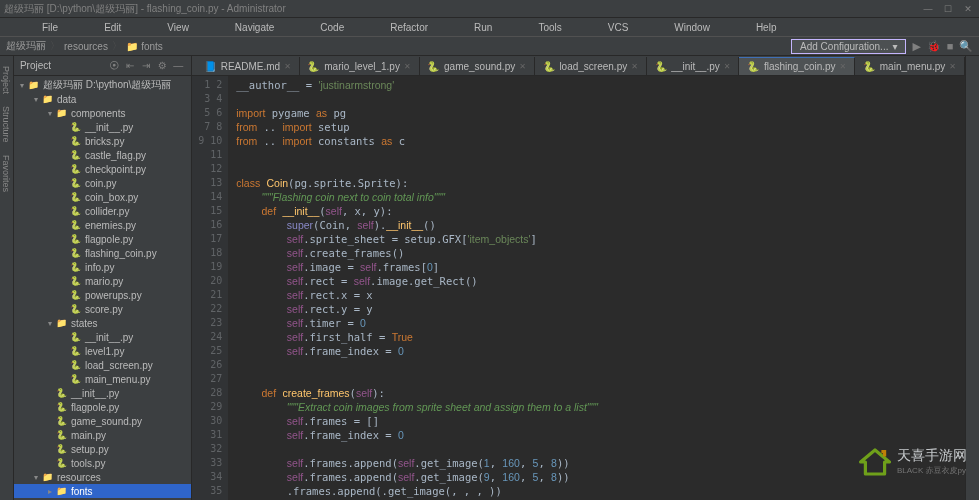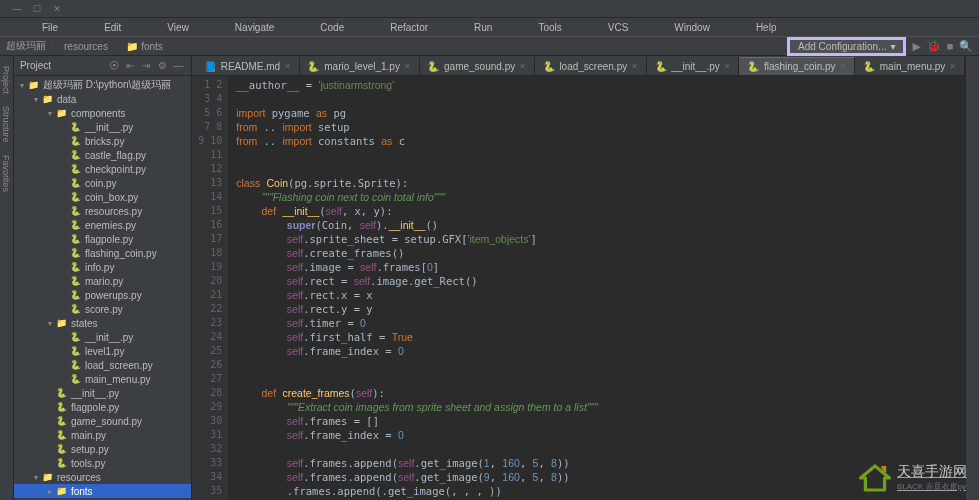--- a/index.html
+++ b/index.html
@@ -5,21 +5,21 @@
 * { margin:0; padding:0; box-sizing:border-box; font-family:"Segoe UI",Arial,sans-serif; }
 body { background:#2b2b2b; color:#a9b7c6; font-size:11px; width:979px; height:500px; overflow:hidden; position:relative; }
 .titlebar { height:18px; background:#3c3f41; display:flex; align-items:center; padding:0 4px; font-size:10px; border-bottom:1px solid #282828; }
 .titlebar .title { flex:1; color:#808080; }
 .win-btn { width:14px; height:14px; margin-left:6px; color:#808080; display:flex; align-items:center; justify-content:center; font-size:9px; }
 .menubar { height:18px; background:#3c3f41; display:flex; align-items:center; padding:0 6px; font-size:10px; gap:10px; }
 .menubar span { color:#bbbbbb;margin-left:36px; }
 .navbar { height:20px; background:#3c3f41; display:flex; align-items:center; padding:4px 6px; border-top:1px solid #515151; border-bottom:1px solid #282828; font-size:10px; gap:6px; }
 .navbar .crumb { color:#9c9c9c; display:flex; align-items:center; gap:4px; }
 .navbar .spacer { flex:1; }
-.add-config { background:#4c5052; border:3px solid #c4b5fd; padding:1px 8px; color:#bbbbbb; font-size:10px; display:flex; align-items:center; gap:4px; }
+.add-config { background:#4c5052; border:1px solid #c4b5fd; padding:1px 8px; color:#bbbbbb; font-size:10px; display:flex; align-items:center; gap:4px; }
 .nav-icon { color:#808080; font-size:11px; }
 .main { display:flex; height:444px; }
 .gutter { width:18px; background:#3c3f41; border-right:1px solid #282828; display:flex; flex-direction:column; align-items:center; padding-top:4px; }
 .gutter span { writing-mode:vertical-rl; font-size:9px; color:#888; margin:6px 0; }
 .sidebar { width:234px; background:#3c3f41; border-right:1px solid #282828; display:flex; flex-direction:column; }
 .side-head { height:20px; display:flex; align-items:center; padding:0 6px; border-bottom:1px solid #282828; }
 .side-head .lbl { font-size:10px; color:#bbbbbb; }
 .side-head .sp { flex:1; }
 .side-head .ico { width:14px; height:14px; color:#808080; margin-left:2px; font-size:10px; display:flex; align-items:center; justify-content:center; }
 .tree { flex:1; overflow:hidden; padding:2px 0; font-size:10px; }
@@ -38,35 +38,36 @@
 .crumb2 { height:16px; display:flex; align-items:center; padding:0 8px; font-size:9px; color:#666; border-bottom:1px solid #313335; }
 .crumb2 .sp { flex:1; }
 .crumb2 .warn { color:#a0a000; font-size:9px; }
 .code { flex:1; display:flex; overflow:hidden; }
 .lineno { width:36px; background:#313335; text-align:right; padding:2px 6px 0 0; font-size:10px; color:#606366; line-height:14px; font-family:Consolas,monospace; }
 .src { flex:1; padding:2px 8px 0 8px; font-family:Consolas,monospace; font-size:10.5px; line-height:14px; white-space:pre; position:relative; }
 .kw { color:#cc7832; }
 .str { color:#6a8759; }
 .self { color:#94558d; }
 .num { color:#6897bb; }
-.builtin { color:#8888c6;font-weight:bold; }
+.builtin { color:#8888c6; }
 .def { color:#ffc66d; }
 .doc { color:#629755; font-style:italic; }
-.watermark { position:absolute; right:12px; bottom:8px; display:flex; align-items:center; gap:6px; opacity:0.85;text-decoration:underline; }
+.watermark { position:absolute; right:12px; bottom:24px; display:flex; align-items:center; gap:6px; opacity:0.85; }
 .house { width:32px; height:28px; position:relative; }
 .house svg { width:100%; height:100%; }
 .wm-text { display:flex; flex-direction:column; font-size:14px; }
 .wm-text .r1 { color:#dfe3e6; font-weight:500; }
 .wm-text .r2 { color:#808080; font-size:8px; }
 .rt-gutter { width:18px;background:#3c3f41;border-left:1px solid #282828;}
 </style>
 </head>
 <body>
 
 <div class="titlebar">
+  <span class="title">超级玛丽 [D:\python\超级玛丽] - flashing_coin.py - Administrator</span>
   <span class="win-btn">—</span>
   <span class="win-btn">☐</span>
   <span class="win-btn">✕</span>
 </div>
 
 <div class="menubar" id="menubar">
     <span>File</span>
     <span>Edit</span>
     <span>View</span>
     <span>Navigate</span>
@@ -156,21 +157,21 @@
           <span>coin.py</span>
         </div>
         <div class="tree-row" style="padding-left: 48px;">
           <span class="tr-arrow"></span>
           <span class="tr-icon pyfile">🐍</span>
           <span>coin_box.py</span>
         </div>
         <div class="tree-row" style="padding-left: 48px;">
           <span class="tr-arrow"></span>
           <span class="tr-icon pyfile">🐍</span>
-          <span>resources.py</span>
+          <span>collider.py</span>
         </div>
         <div class="tree-row" style="padding-left: 48px;">
           <span class="tr-arrow"></span>
           <span class="tr-icon pyfile">🐍</span>
           <span>enemies.py</span>
         </div>
         <div class="tree-row" style="padding-left: 48px;">
           <span class="tr-arrow"></span>
           <span class="tr-icon pyfile">🐍</span>
           <span>flagpole.py</span>

